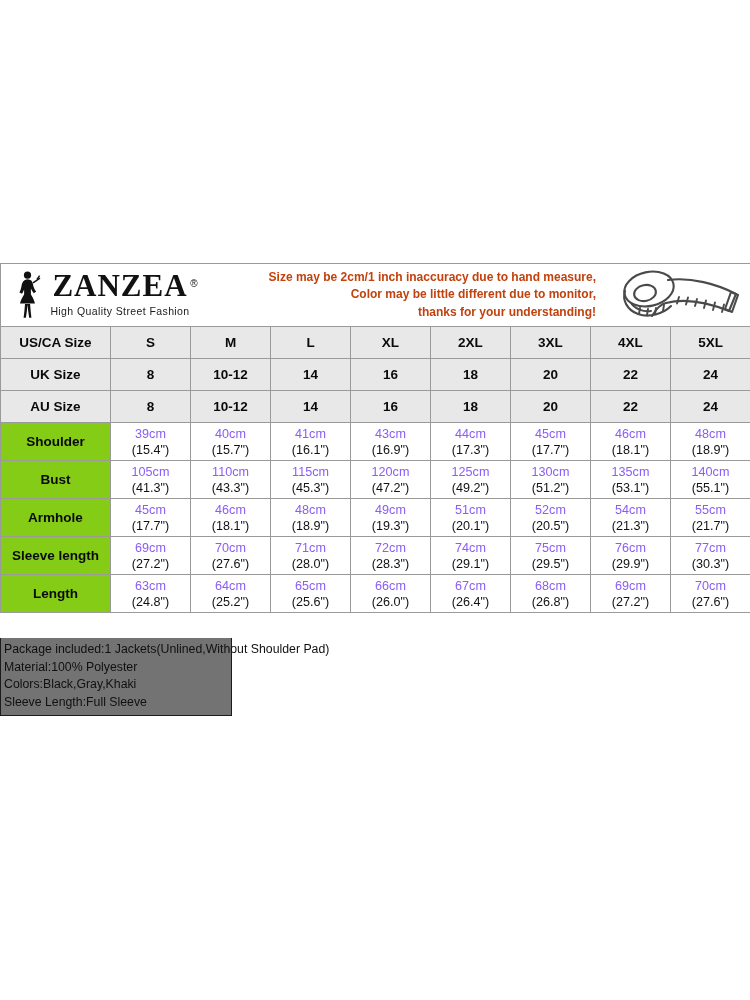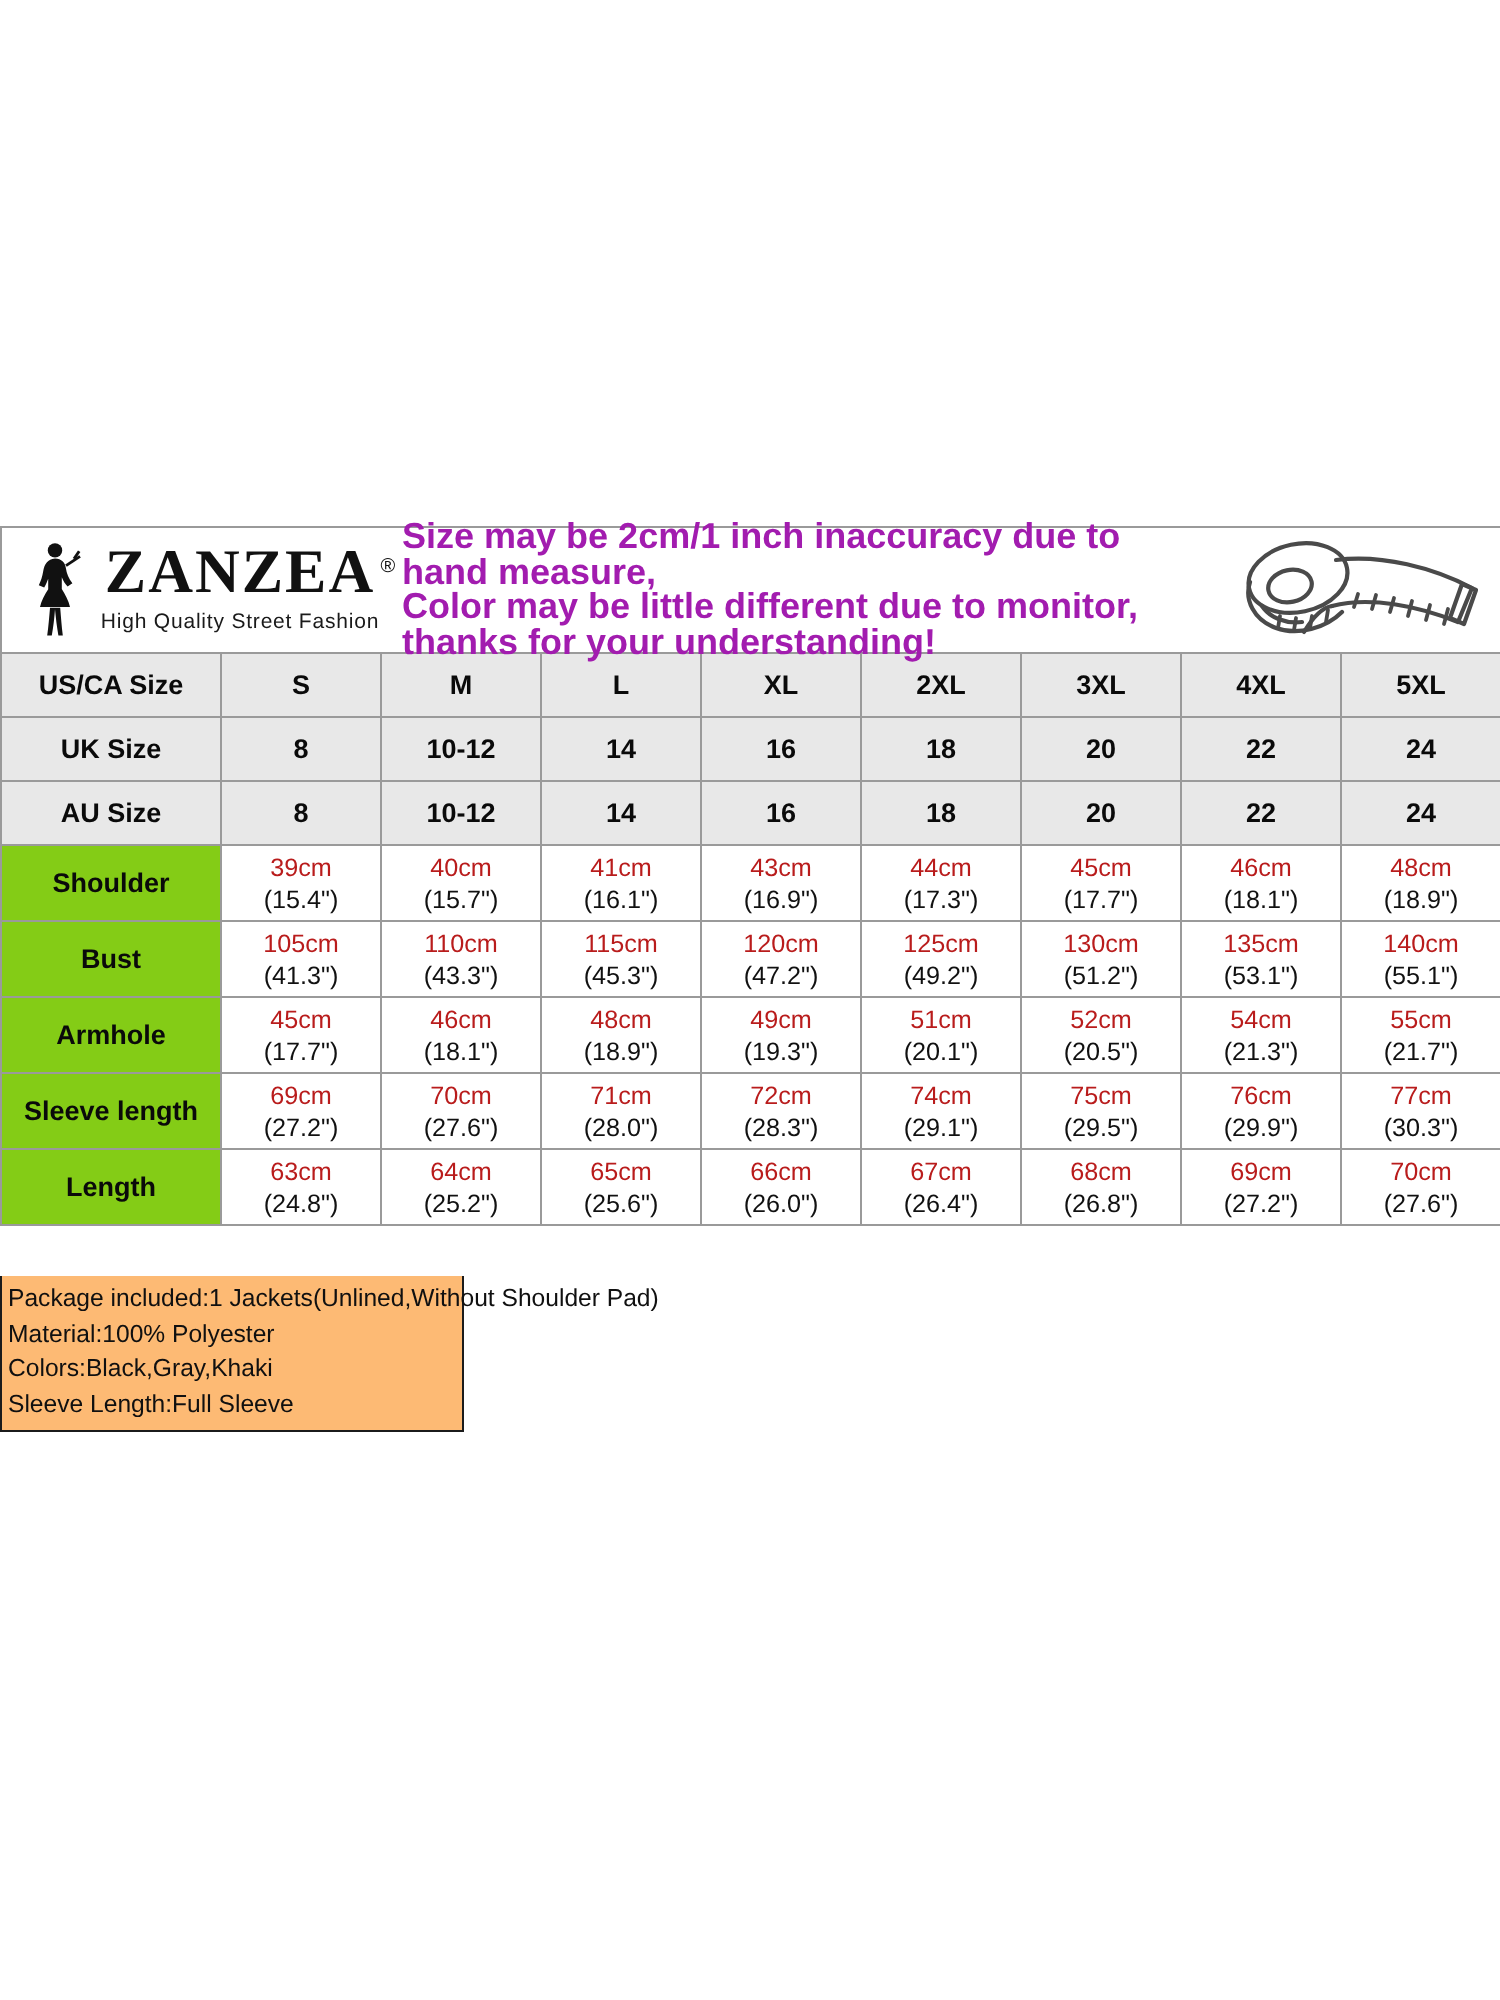--- a/index.html
+++ b/index.html
@@ -85,25 +85,25 @@
     font-family: "Liberation Sans", sans-serif;
     font-size: 10.5px;
     letter-spacing: 0.4px;
     color: #1a1a1a;
     line-height: 12px;
     margin-top: 1px;
     white-space: nowrap;
   }
   .banner-note {
     flex: 1 1 auto;
-    text-align: left;
-    font-size: 18px;
+    text-align: right;
+    font-size: 12px;
     font-weight: bold;
     line-height: 17.5px;
-    color: #a21caf;
+    color: #c2410c;
     padding: 0 4px;
   }
   .banner-tape {
     flex: 0 0 150px;
     display: flex;
     align-items: center;
     justify-content: center;
   }
 
   
@@ -122,38 +122,38 @@
   }
   td.rowlabel .lbl-small { display: block; line-height: 16px; }
 
   
   tr.meas-row td { height: 38px; background: #ffffff; }
   tr.meas-row td.rowlabel { background: #84cc16; }
   .val-cm {
     display: block;
     font-size: 12.6px;
     line-height: 16px;
-    color: #b91c1c;
+    color: #8b5cf6;
   }
   .val-in {
     display: block;
     font-size: 12.6px;
     line-height: 16px;
     color: #111;
   }
 
   
   #footer-box {
     position: absolute;
     left: 0;
     top: 638px;
     width: 232px;
     border: 1px solid #1b1b1b;
     border-top: none;
-    background: #fdba74;
+    background: #737373;
     padding: 3px 2px 4px 3px;
   }
   .footer-line {
     font-size: 12.3px;
     line-height: 17.6px;
     color: #101010;
     white-space: nowrap;
   }
 </style>
 </head>

